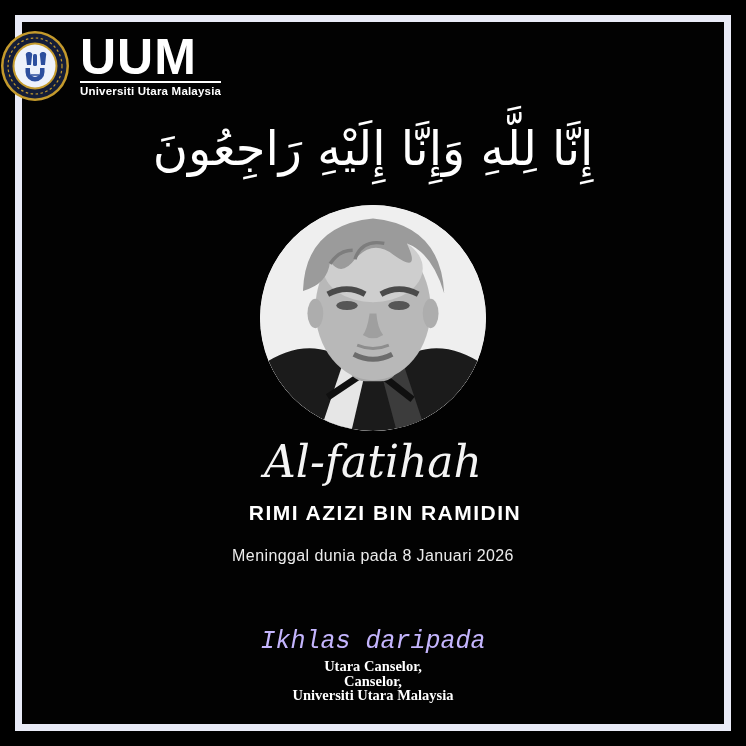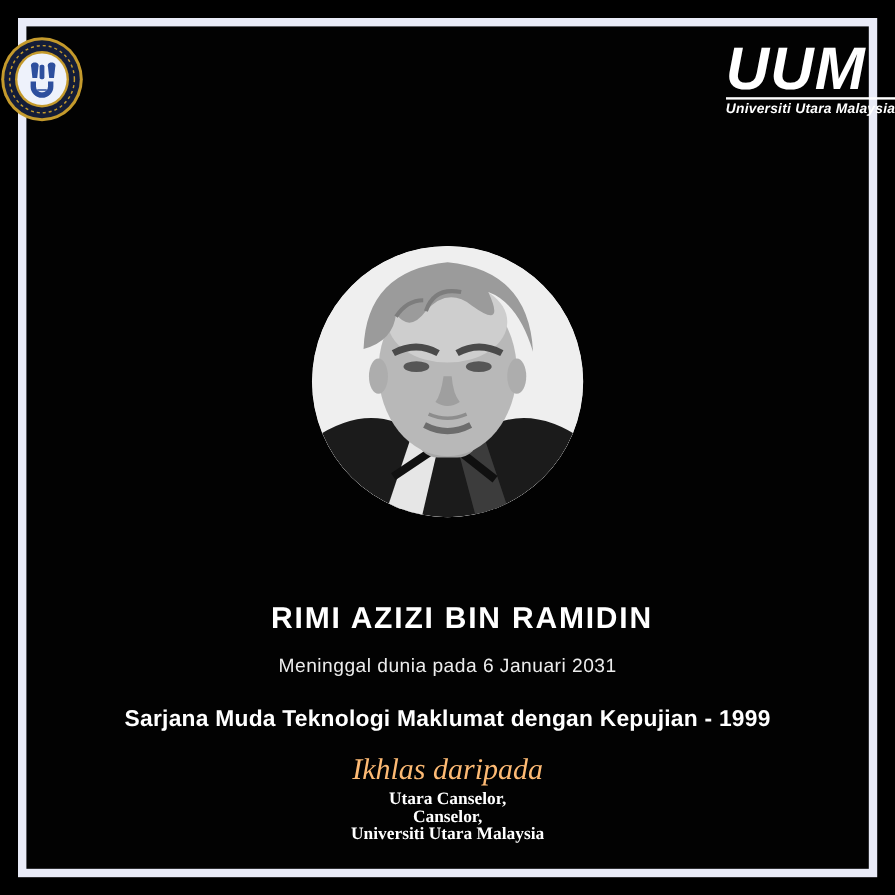--- a/index.html
+++ b/index.html
@@ -13,22 +13,22 @@
   .frame{
     position:absolute;
     inset:15px;
     border:7px solid #e9ebf7;
     background:#020202;
   }
   .abs{position:absolute;left:0;right:0;text-align:center;color:#fff;}
 
   
   .logo-row{
-    position:absolute;top:30px;left:0;right:0;
-    display:flex;justify-content:space-between;align-items:center;gap:10px;font-style:italic;
+    position:absolute;top:30px;left:0;right:12px;
+    display:flex;justify-content:flex-start;align-items:center;gap:10px;
   }
   .seal{width:70px;height:72px;display:block;}
   .logo-text{display:flex;flex-direction:column;align-items:flex-start;}
   .logo-acronym{
     font-size:50px;font-weight:bold;line-height:44px;
     letter-spacing:1px;color:#fff;
   }
   .logo-divider{width:100%;height:2px;background:#fff;margin:2px 0 2px 0;}
   .logo-subtitle{
     font-size:11.5px;font-weight:bold;color:#fff;letter-spacing:0.2px;
@@ -53,42 +53,42 @@
   
   .salutation{
     top:436px;
     font-family:"DejaVu Serif", serif;
     font-style:italic;
     font-size:44px;line-height:52px;
     color:#f4f4f4;
   }
   .name{
     top:501px;
-    font-size:25px;font-weight:bold;letter-spacing:1.5px;
+    font-size:21px;font-weight:bold;letter-spacing:1.5px;
     color:#fff;
     padding-left:24px;
   }
   .death-line{
     top:547px;
     font-size:16px;letter-spacing:0.4px;
     color:#ececec;
   }
   .degree{
     top:589px;
     font-size:19px;font-weight:bold;letter-spacing:0.2px;
     color:#fff;
   }
 
   
   .from-label{
     top:627px;
-    font-family:Liberation Serif, serif;
+    font-family:Liberation Mono, monospace;
     font-style:italic;
     font-size:25px;line-height:30px;
-    color:#fdba74;
+    color:#c4b5fd;
     text-align:center;
   }
   .credits{
     top:659px;
     font-family:"Liberation Serif", serif;
     font-weight:bold;
     font-size:14.5px;line-height:14.6px;
     color:#fff;
   }
 </style>
@@ -111,20 +111,21 @@
       <path d="M25.5 38 v4 a9.5 9.5 0 0 0 19 0 v-4 h-4.5 v4 a5 5 0 0 1 -10 0 v-4 Z" fill="#2d4f9e"></path>
       <path d="M31 45 h8 M32 48 h6" stroke="#2d4f9e" stroke-width="1.4" fill="none"></path>
     </svg>
     <div class="logo-text">
       <div class="logo-acronym">UUM</div>
       <div class="logo-divider"></div>
       <div class="logo-subtitle">Universiti Utara Malaysia</div>
     </div>
   </div>
 
+  <div class="abs arabic" dir="rtl" lang="ar">إِنَّا لِلَّهِ وَإِنَّا إِلَيْهِ رَاجِعُونَ</div>
 
   <div class="portrait-wrap">
     <svg viewBox="0 0 200 200" aria-hidden="true">
       <defs>
           <clipPath id="pc">
             <circle cx="100" cy="100" r="100"></circle>
           </clipPath>
         </defs>
       <g clip-path="url(#pc)">
         <rect width="200" height="200" fill="#efefef"></rect>
@@ -152,23 +153,23 @@
         <ellipse cx="123" cy="89" rx="9.5" ry="4" fill="#565656"></ellipse>
 
         <path d="M97 96 Q95 110 91 115 Q100 121 109 115 Q104 109 103 96" fill="#9f9f9f"></path>
 
         <path d="M83 132 Q100 141 117 132" stroke="#6c6c6c" stroke-width="4.5" fill="none"></path>
         <path d="M86 124 Q100 130 114 124" stroke="#8d8d8d" stroke-width="2.5" fill="none"></path>
       </g>
     </svg>
   </div>
 
+  <div class="abs salutation">Al-fatihah</div>
   <div class="abs name">RIMI AZIZI BIN RAMIDIN</div>
-  <div class="abs death-line">Meninggal dunia pada 6 Januari 2031</div>
-  <div class="abs degree">Sarjana Muda Teknologi Maklumat dengan Kepujian - 1999</div>
+  <div class="abs death-line">Meninggal dunia pada 8 Januari 2026</div>
 
   <div class="abs from-label">Ikhlas daripada</div>
   <div class="abs credits">
     <div>Utara Canselor,</div>
     <div>Canselor,</div>
     <div>Universiti Utara Malaysia</div>
   </div>
 </div>
 
 </body></html>

